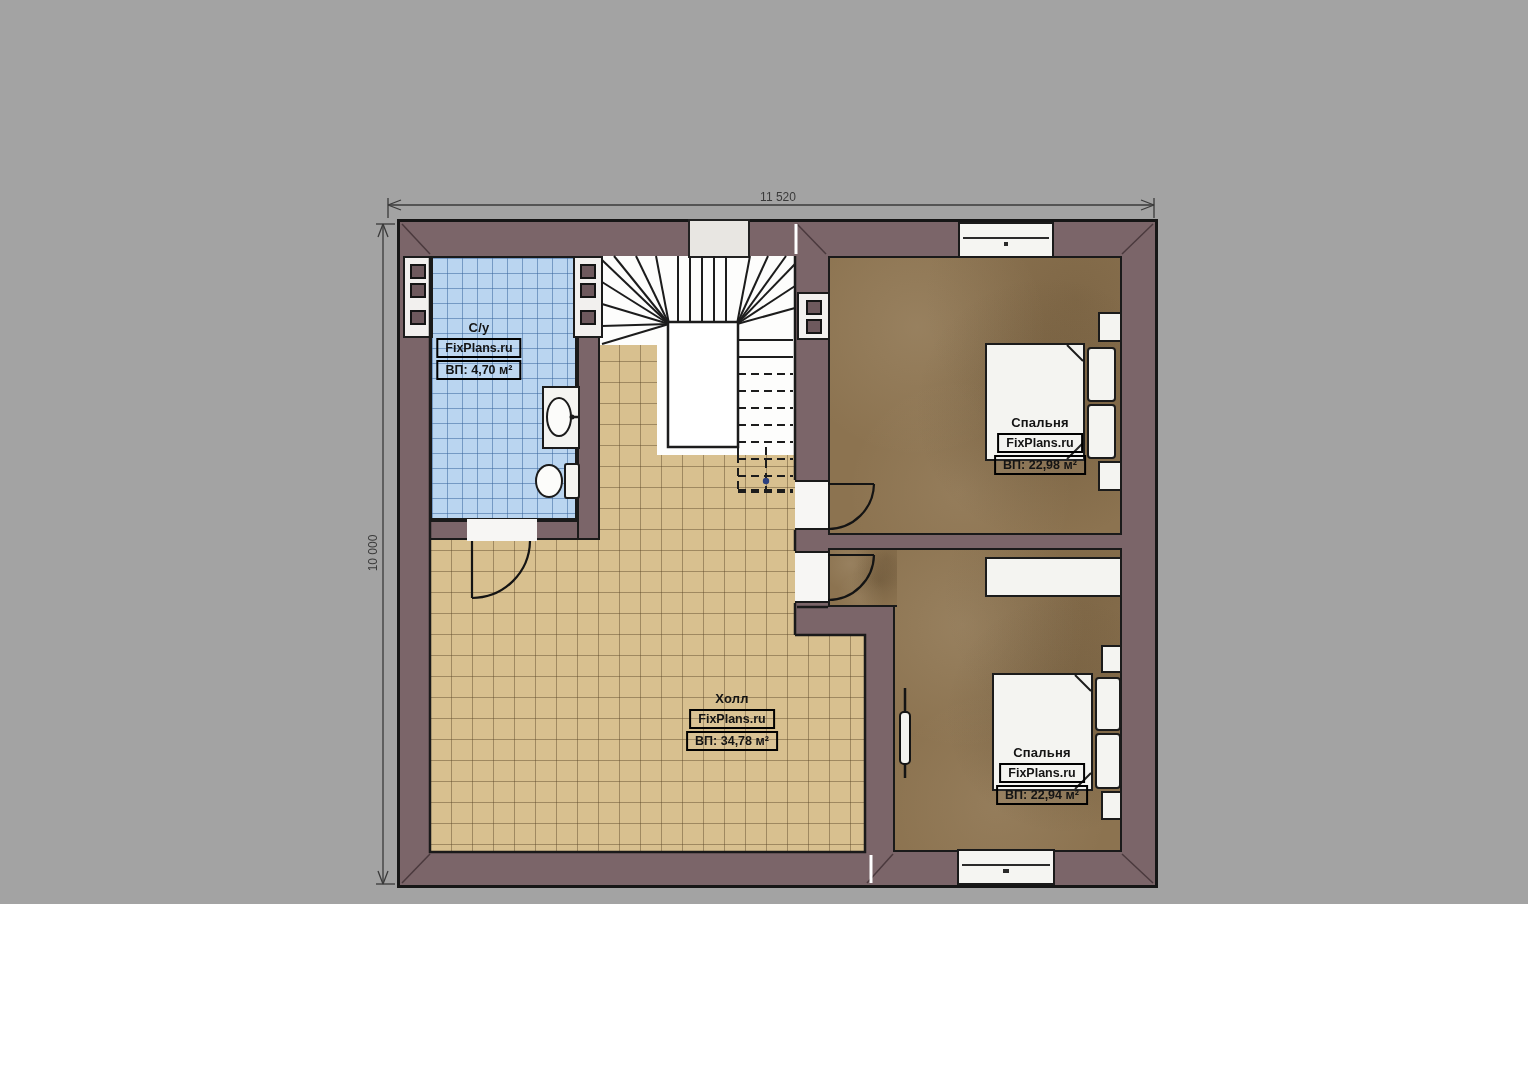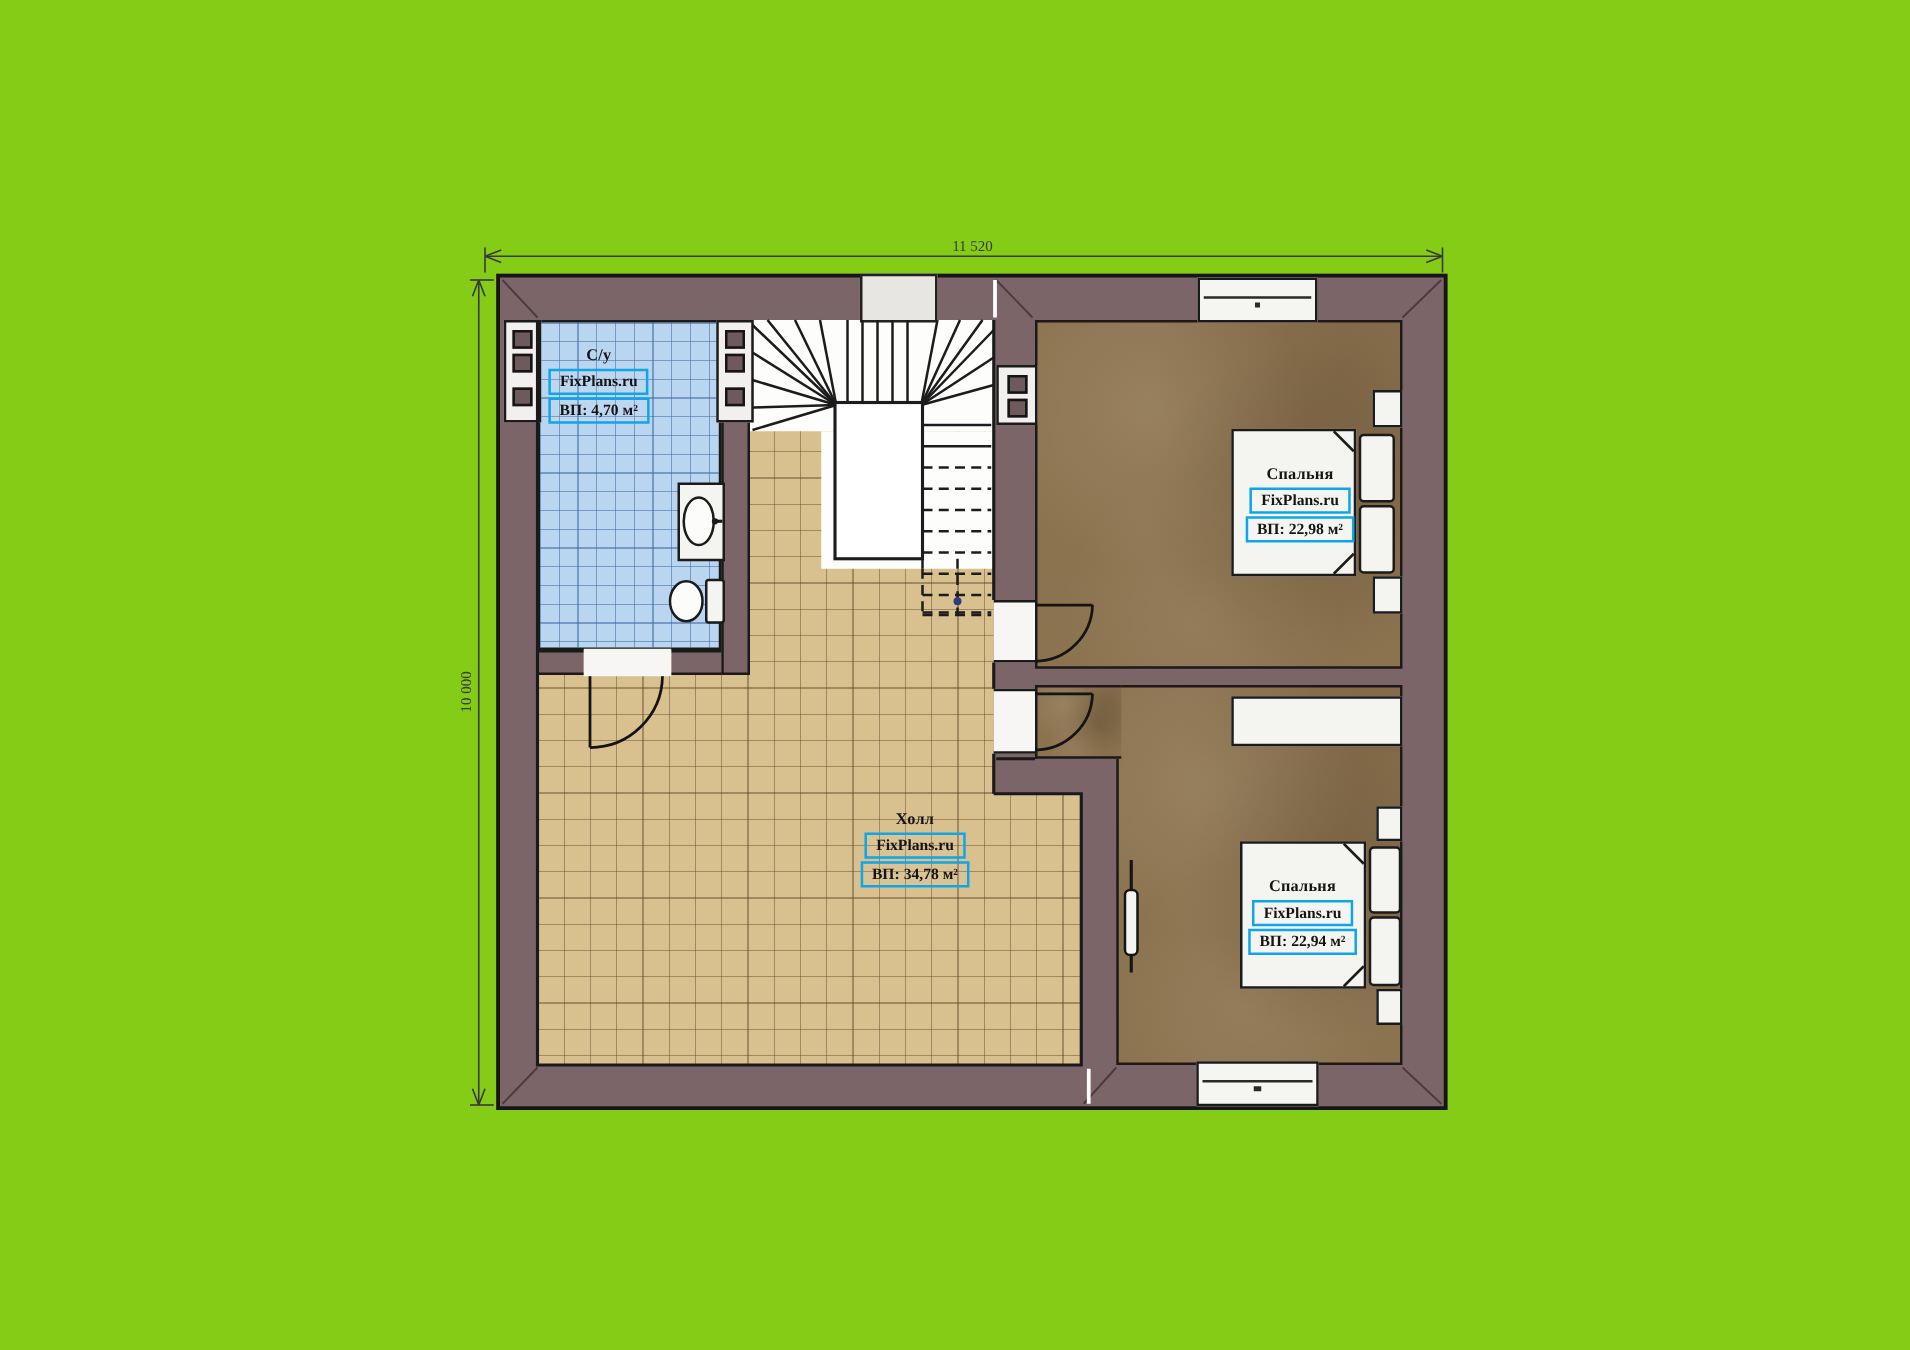--- a/index.html
+++ b/index.html
@@ -1,17 +1,17 @@
 <!DOCTYPE html>
 <html><head>
 <meta charset="utf-8">
 <style>
   html,body{margin:0;padding:0;background:#fff;}
-  #canvas{position:relative;width:1528px;height:1080px;background:#84cc16;overflow:hidden;
-          font-family:Liberation Serif, serif;}
+  #canvas{position:relative;width:1528px;height:904px;background:#a3a3a3;overflow:hidden;
+          font-family:Liberation Sans, sans-serif;}
   .abs{position:absolute;box-sizing:border-box;}
   .wall-base{background:#7b6569;border:3px solid #161616;}
   .floor-hall{
     background-color:#d8c08f;
     background-image:
       repeating-linear-gradient(to right, rgba(90,70,40,.45) 0 1px, transparent 1px 21px),
       repeating-linear-gradient(to bottom, rgba(90,70,40,.45) 0 1px, transparent 1px 21px);
   }
   .floor-bath{
     background-color:#bad5f0;
@@ -33,23 +33,23 @@
   .stair-white{background:#fdfdfc;}
   .mauve{background:#7b6569;}
   .vent{background:#f2f0ee;border:2px solid #1b1b1b;}
   .vent .sq{position:absolute;left:50%;transform:translateX(-50%);width:16px;height:15px;
             background:#6e595d;border:2px solid #151515;box-sizing:border-box;}
   .door-gap-v{background:#f7f6f4;border-top:2px solid #1a1a1a;border-bottom:2px solid #1a1a1a;}
   .door-gap-h{background:#f7f6f4;border-left:2px solid #1a1a1a;border-right:2px solid #1a1a1a;}
   .window{background:#f5f5f2;border:2px solid #1a1a1a;}
   .window .bar{position:absolute;left:3px;right:3px;height:2px;background:#2a2a2a;}
   .chimney{background:#e8e6e2;border:2px solid #222;}
-  .room-label{position:absolute;transform:translateX(-50%);text-align:center;z-index:40;}
+  .room-label{position:absolute;transform:translateX(-50%);text-align:center;z-index:40;margin-top:44px;}
   .rname{font-size:13px;font-weight:bold;color:#141414;letter-spacing:.2px;margin-bottom:3px;}
-  .lbox{display:block;margin:0 auto;border:2px solid #0ea5e9;background:rgba(255,255,255,.06);
+  .lbox{display:block;margin:0 auto;border:2px solid #000000;background:rgba(255,255,255,.06);
         padding:1px 7px;font-size:12.5px;font-weight:600;color:#141414;white-space:nowrap;width:max-content;text-align:center;}
   .lbox + .lbox{margin-top:2px;}
   .dim-label{position:absolute;font-size:12px;color:#3a3a3a;z-index:50;}
   svg.overlay{position:absolute;left:0;top:0;z-index:30;pointer-events:none;}
   .furn{z-index:25;}
   .pillow{border-radius:4px;}
 </style>
 </head>
 <body>
 

